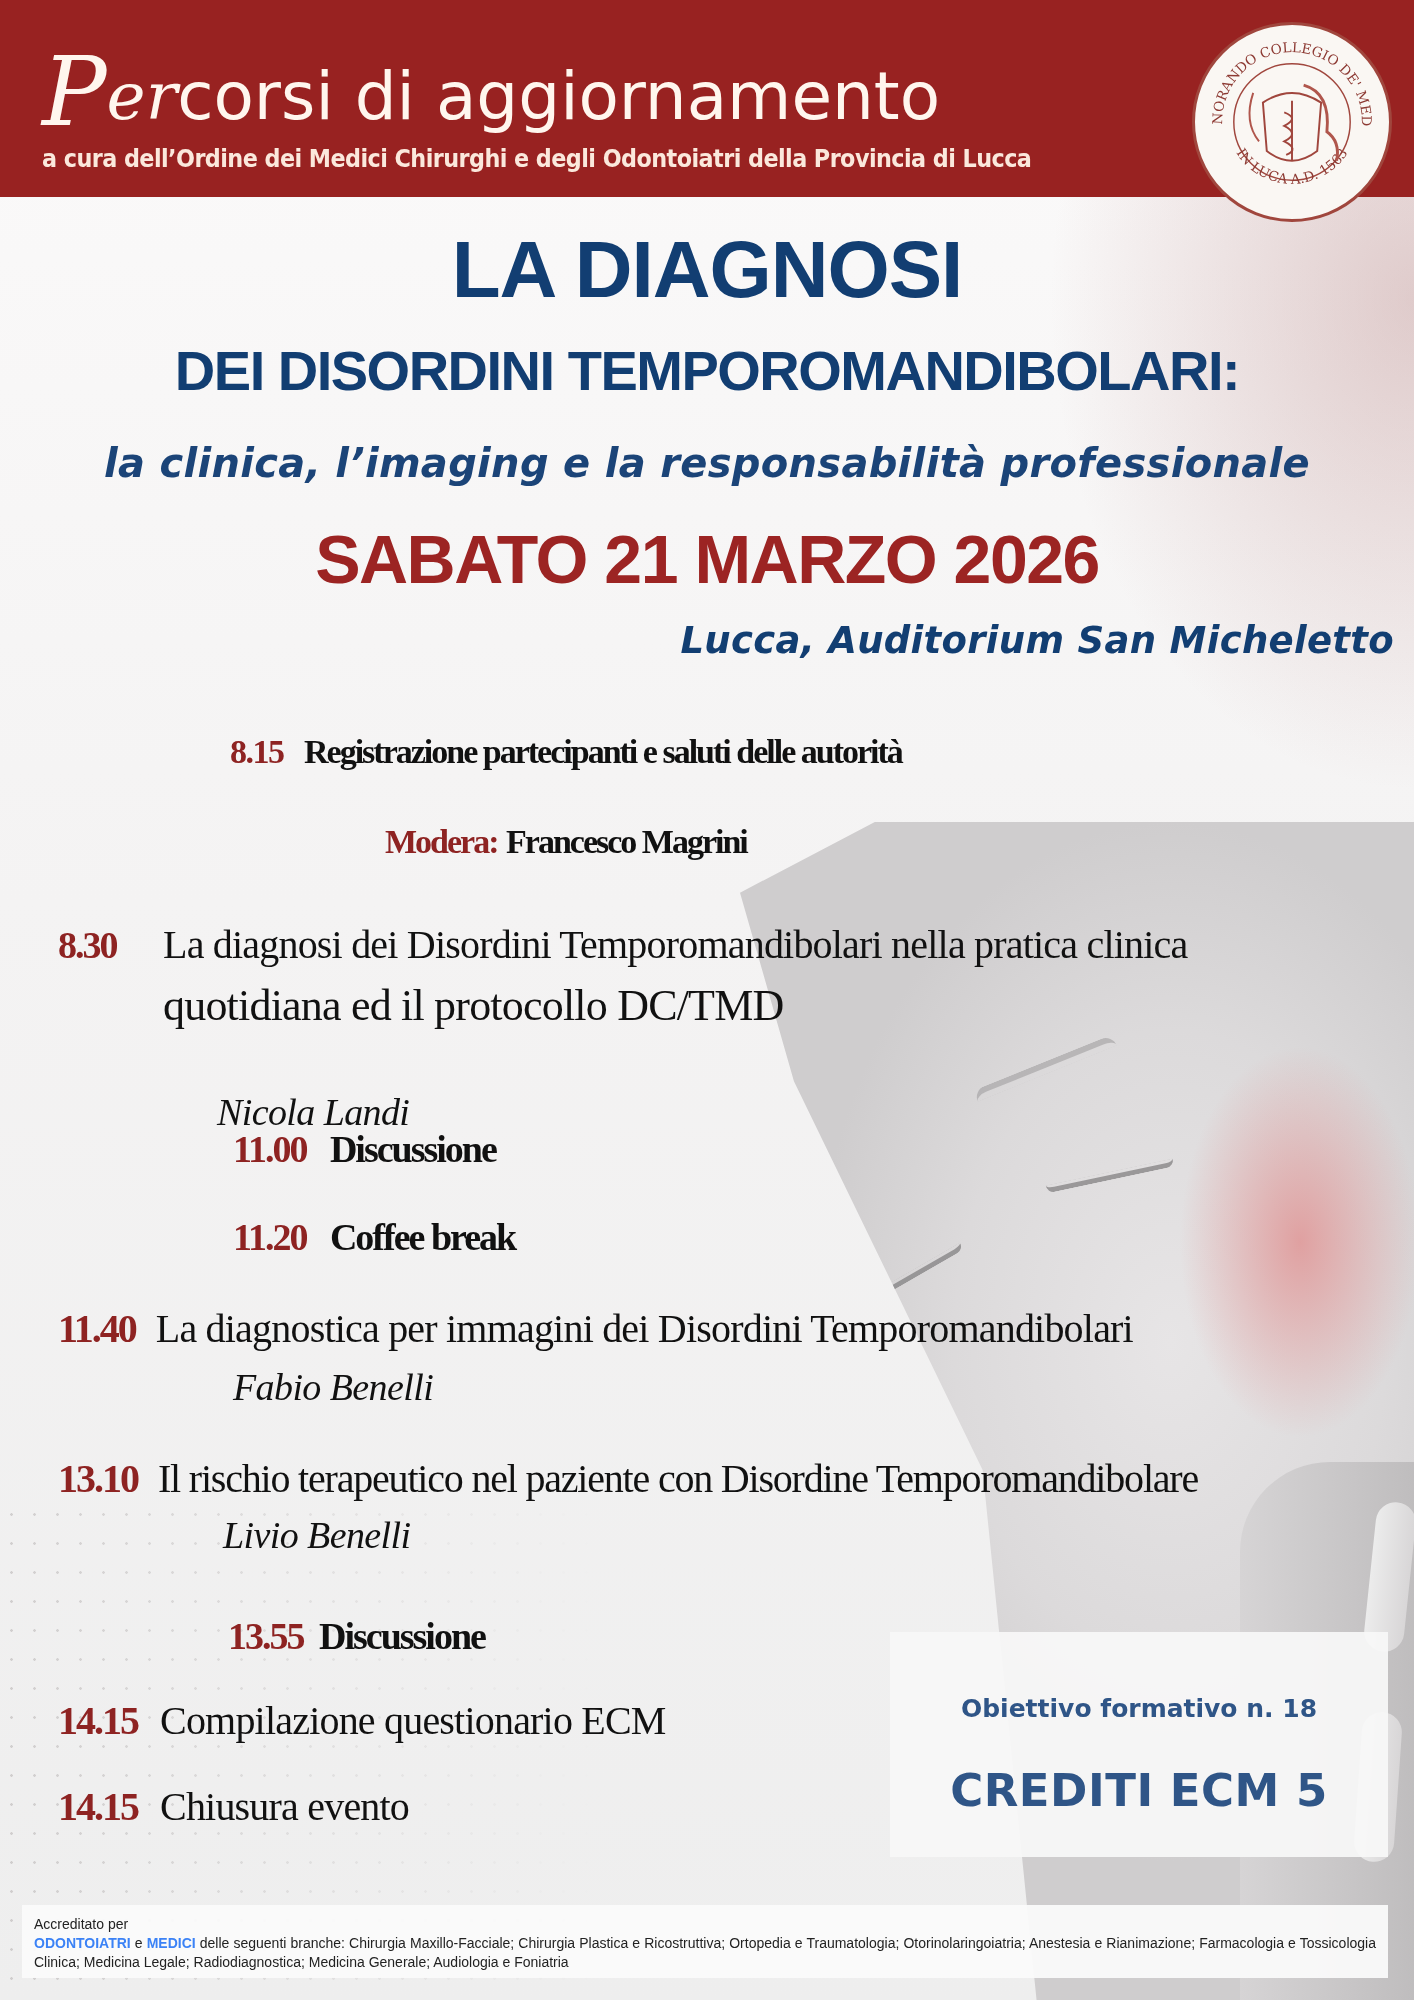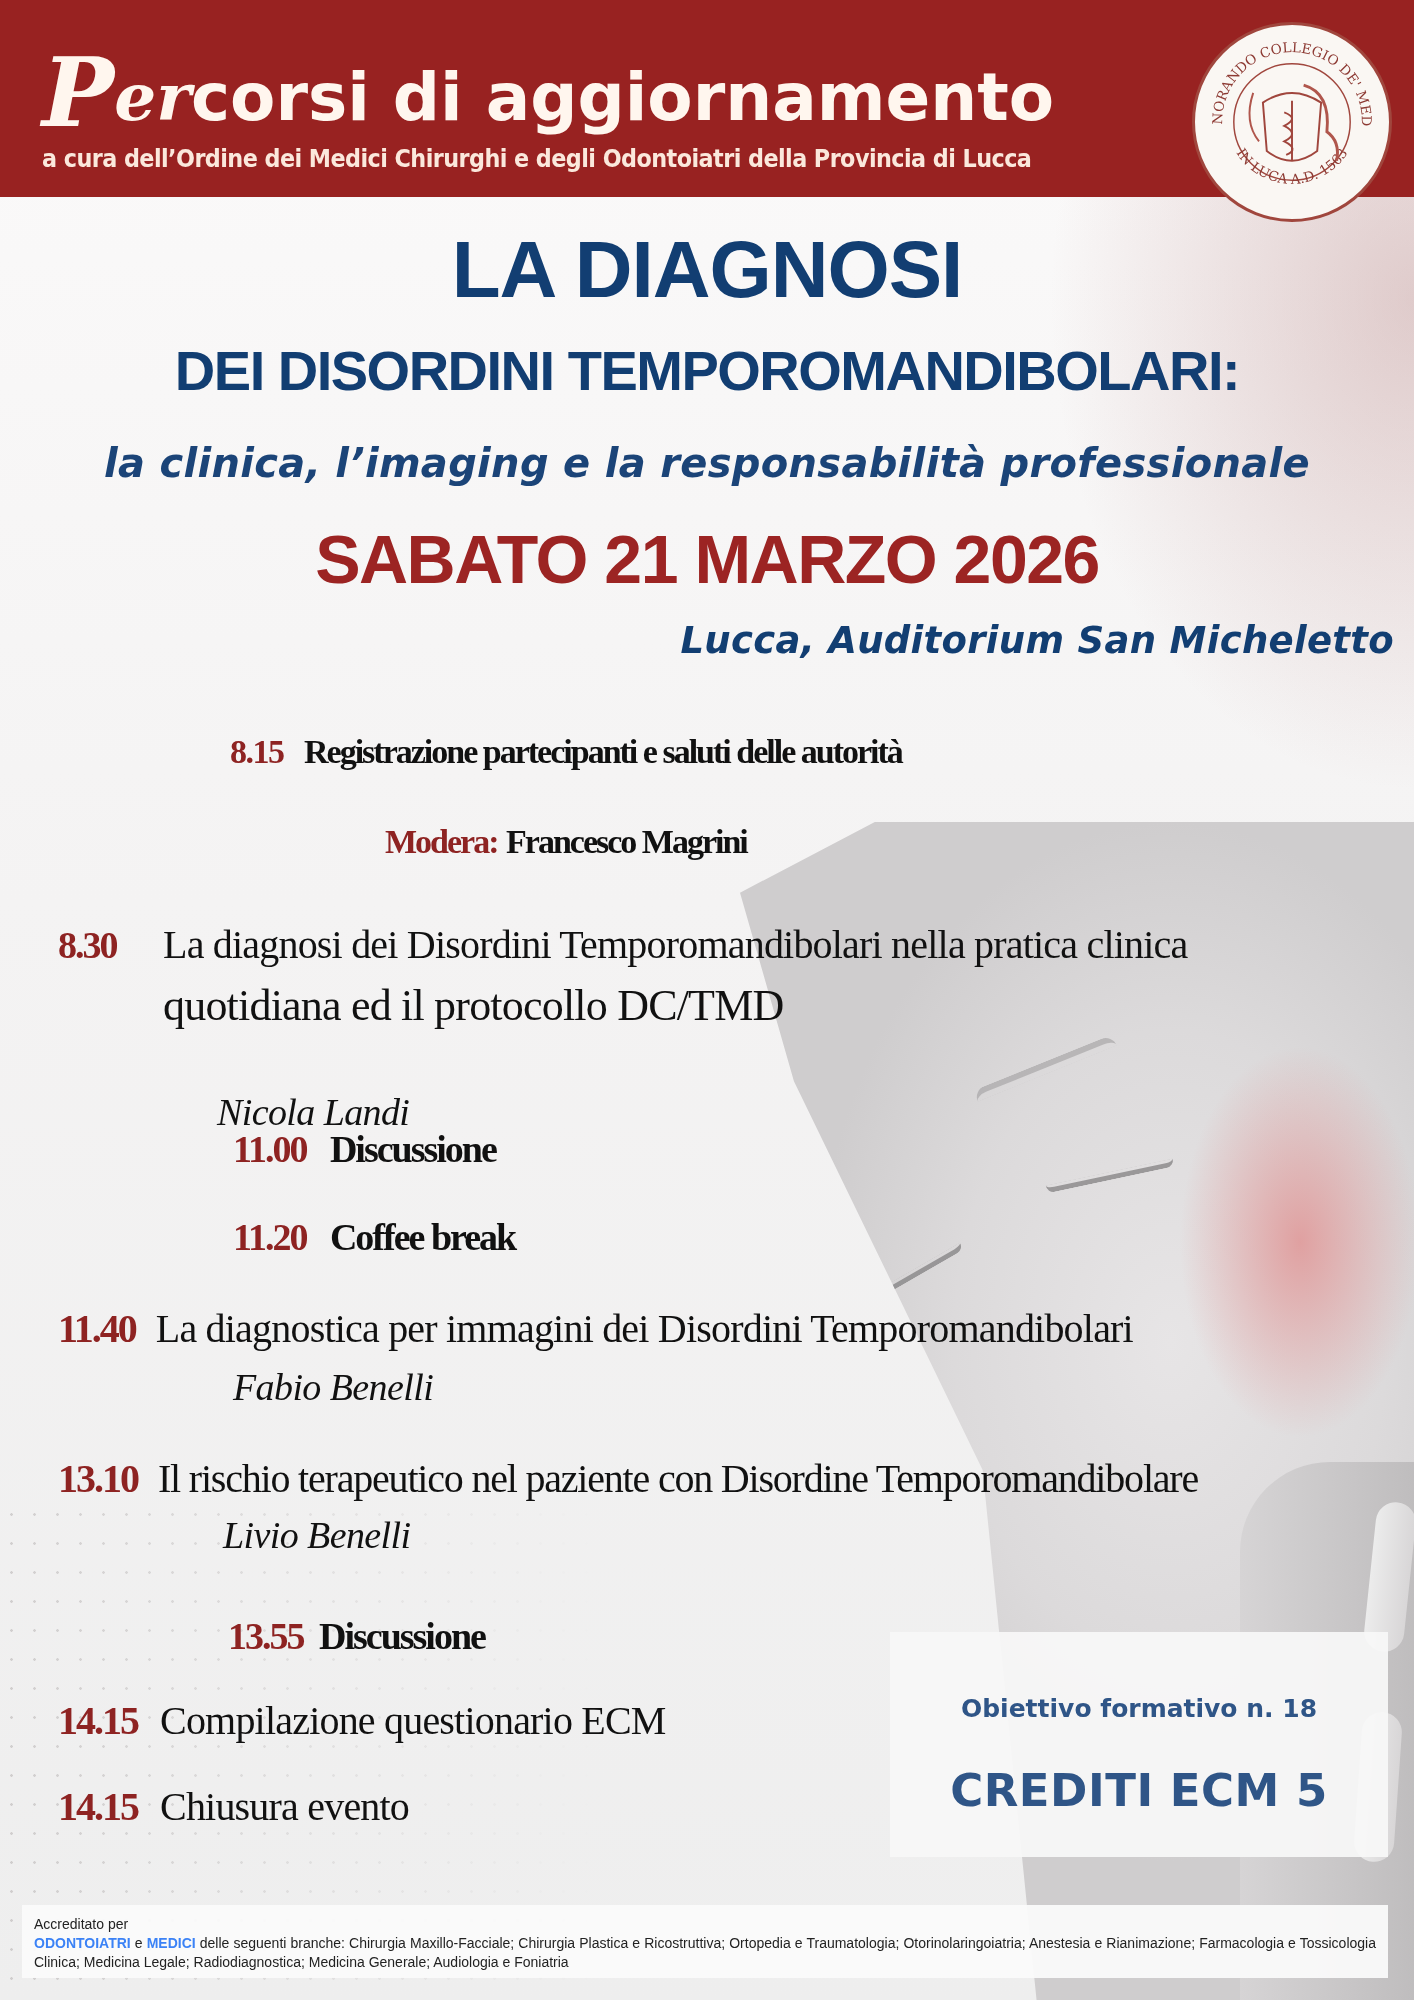--- a/index.html
+++ b/index.html
@@ -50,21 +50,21 @@
   }
 
   
   .header {
     position: absolute; left: 0; top: 0; width: 1414px; height: 197px;
     background: #982221;
   }
   .header-title {
     position: absolute; left: 42px; top: 36px;
     color: #fff6ee; font-family: "DejaVu Sans", sans-serif; font-size: 66px;
-    letter-spacing: 0px; font-weight: bold; white-space: nowrap;
+    letter-spacing: 0px; font-weight: normal; white-space: nowrap;
   }
   .header-title .cap {
     font-family: "DejaVu Serif", serif; font-style: italic; font-size: 96px;
     vertical-align: -6px;
   }
   .header-title .er { font-family: "DejaVu Serif", serif; font-style: italic; }
   .header-sub {
     position: absolute; left: 42px; top: 145px;
     color: #fbe8dc; font-family: "DejaVu Sans", sans-serif; font-size: 24px;
     font-weight: bold; white-space: nowrap; letter-spacing: -0.6px;

